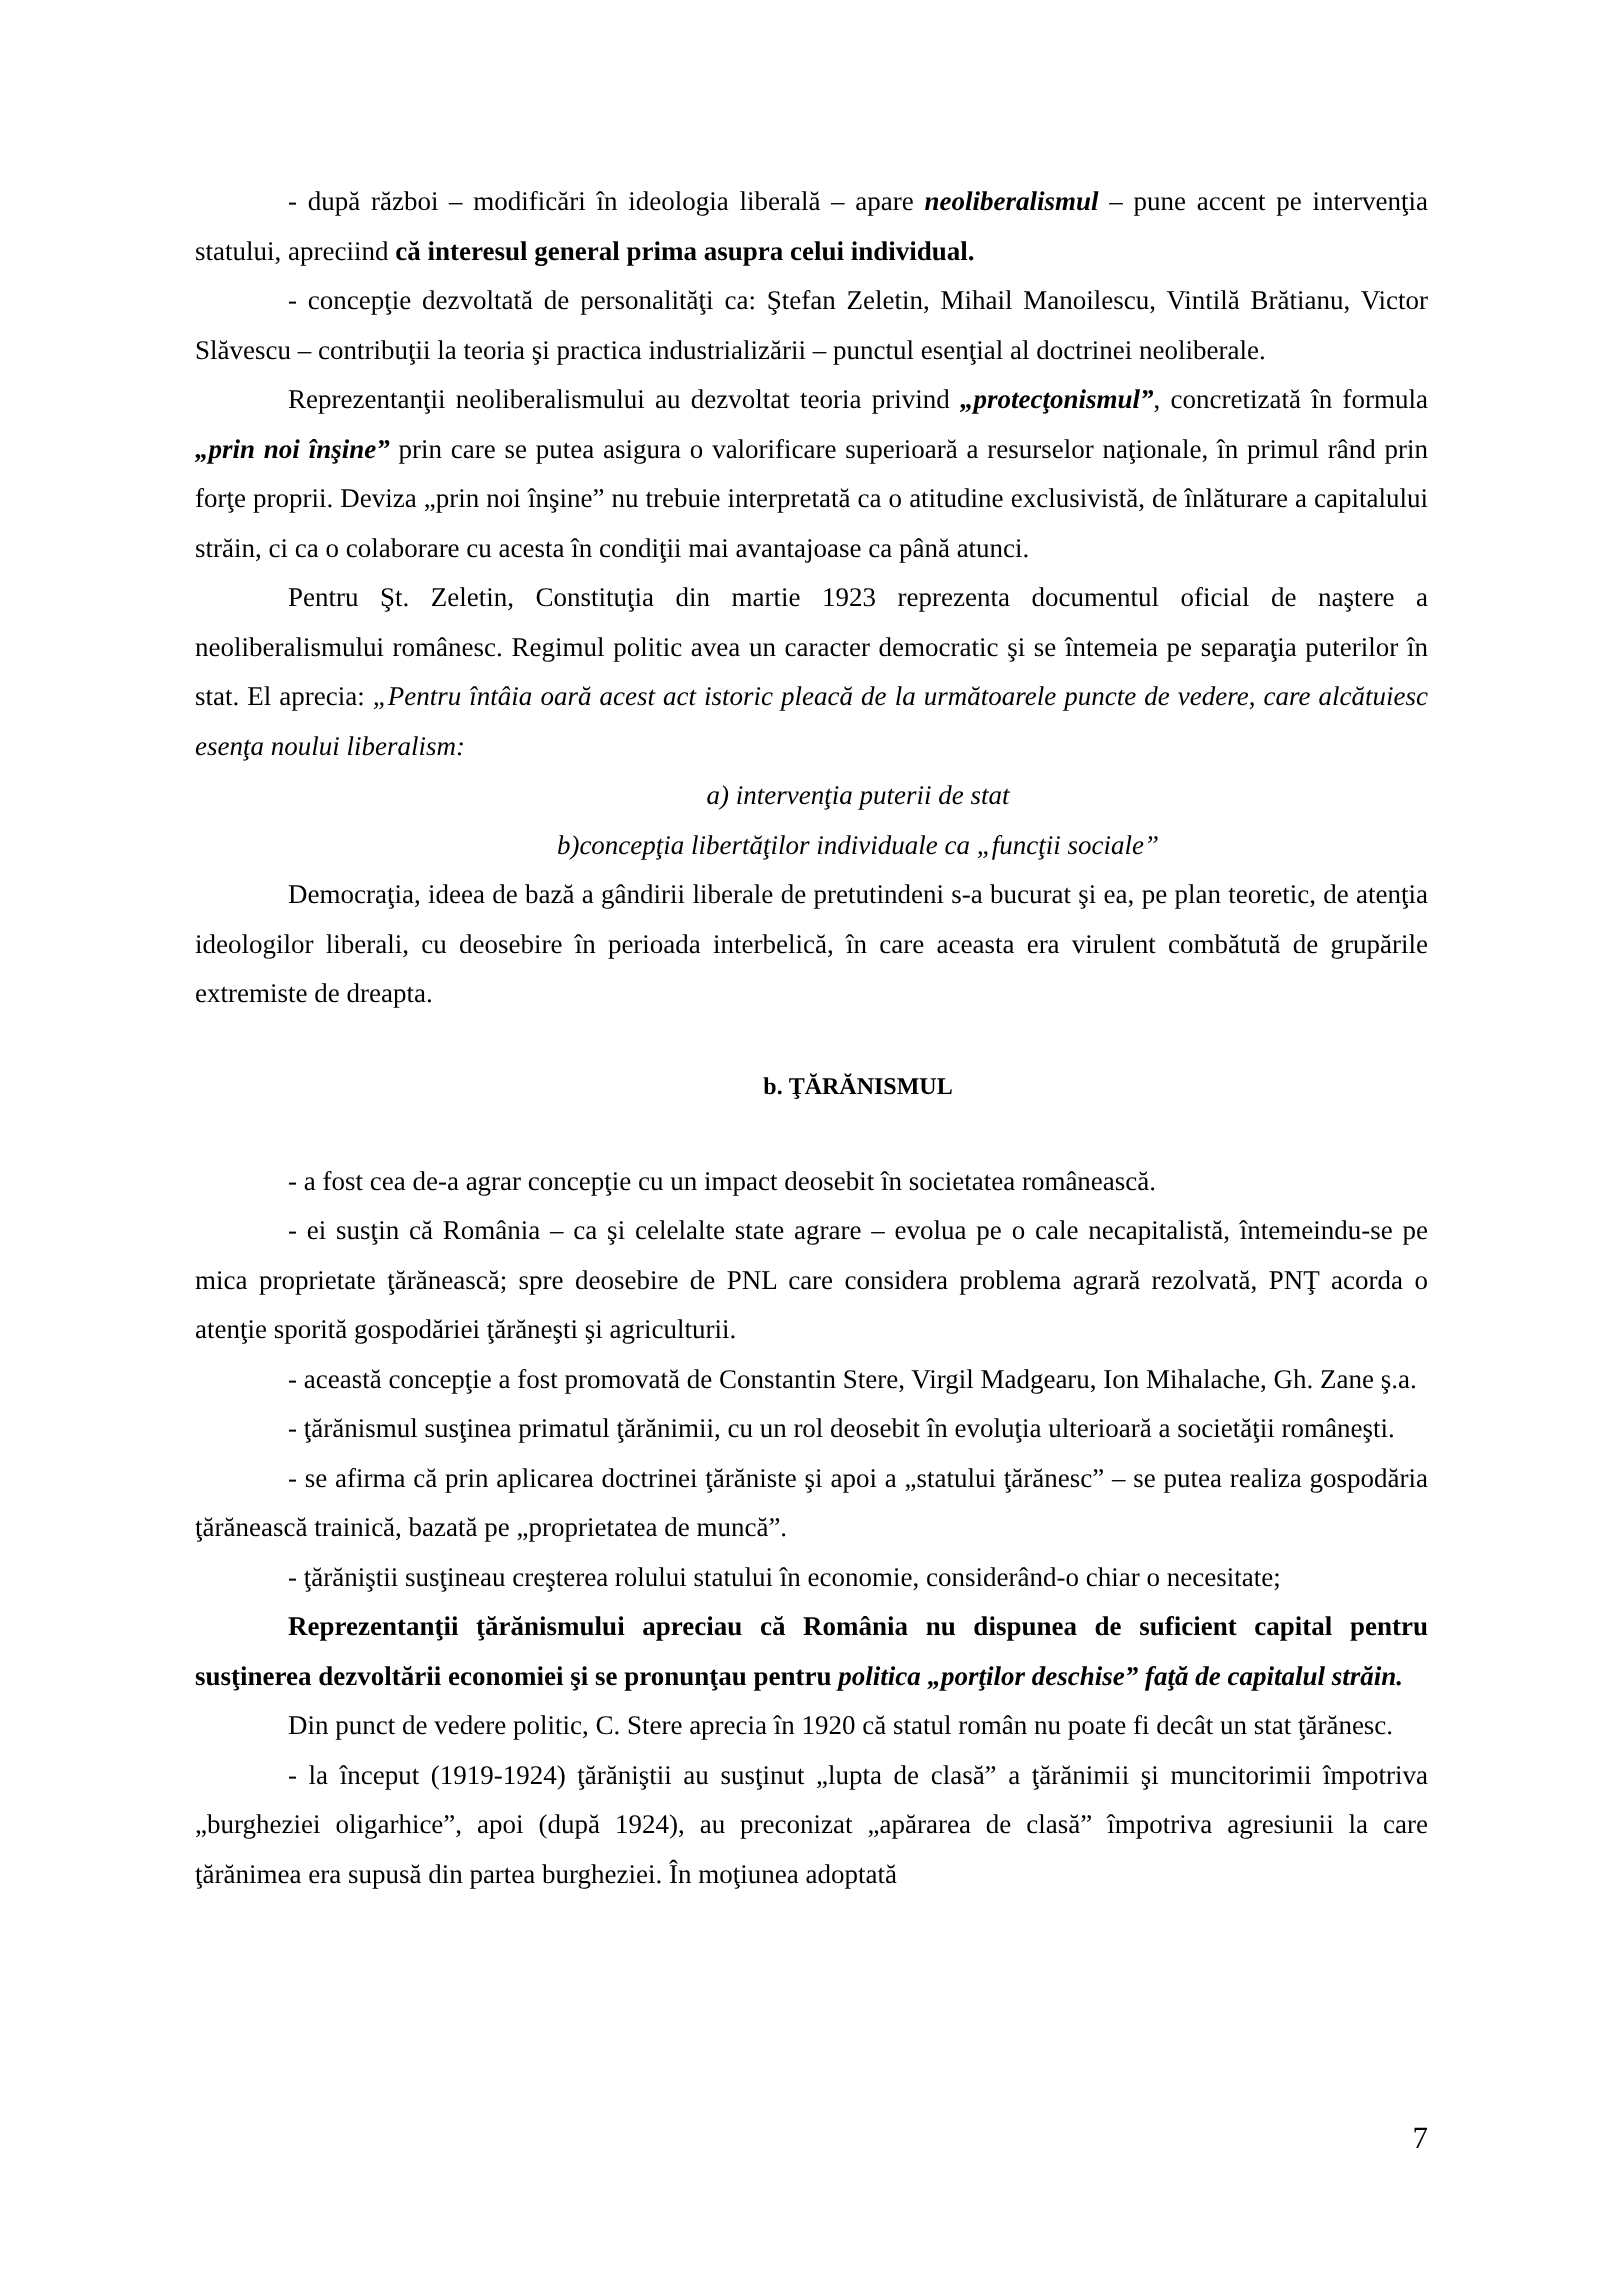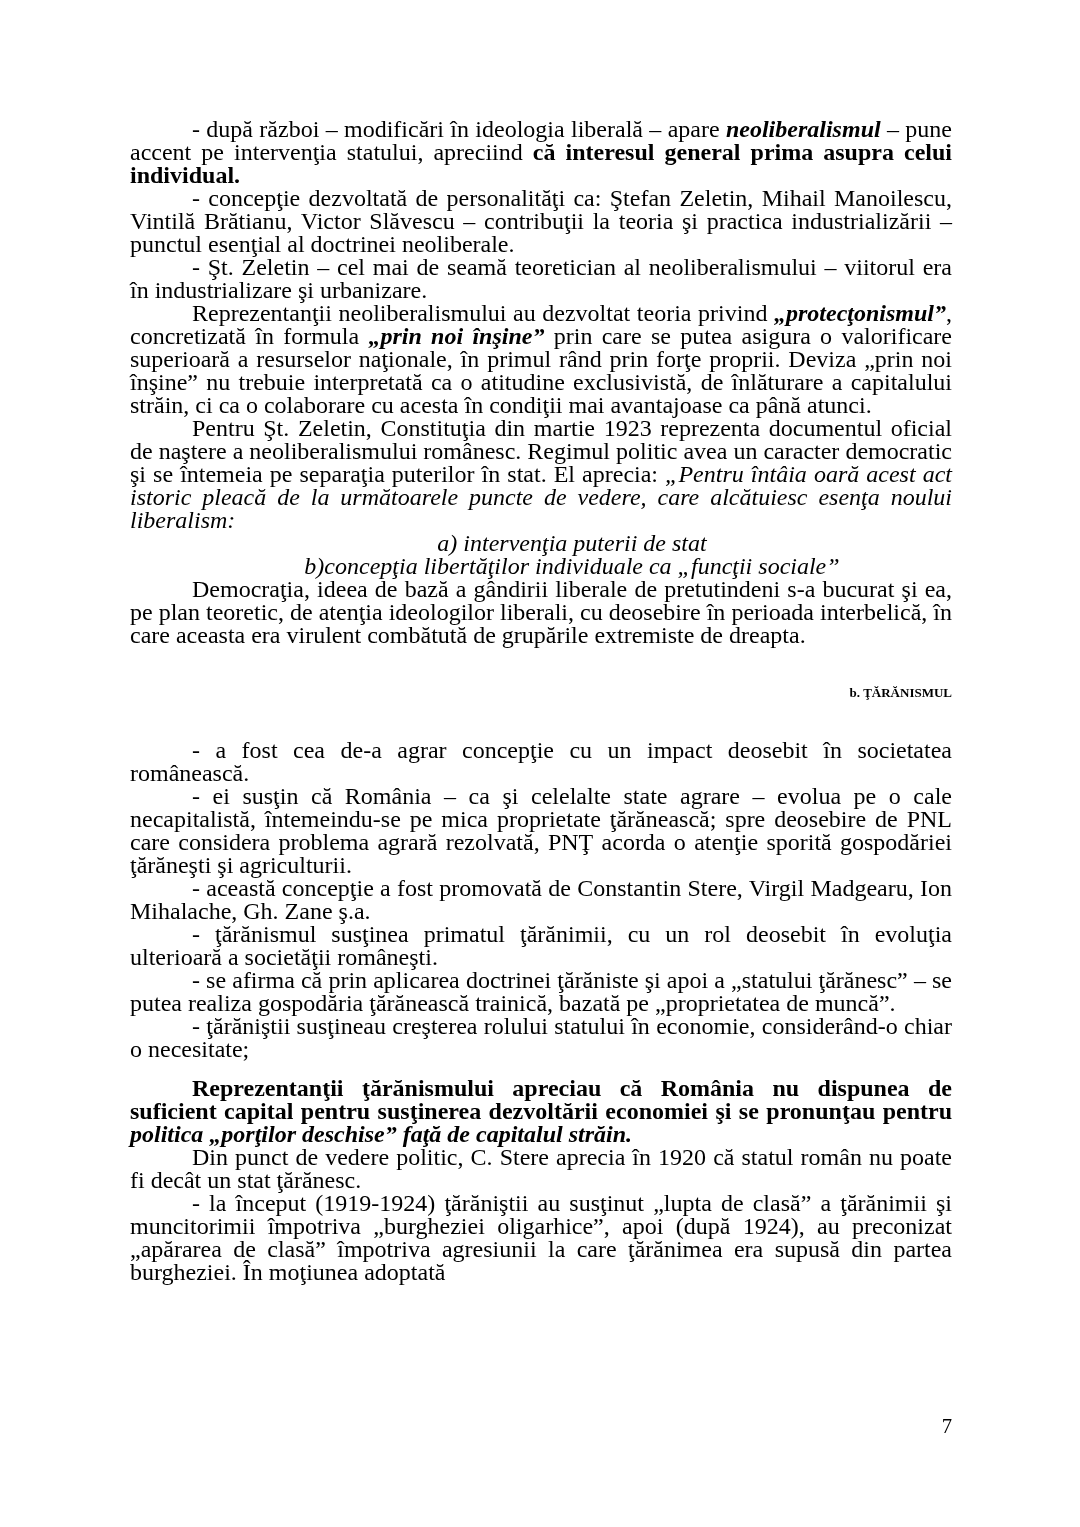--- a/index.html
+++ b/index.html
@@ -24,46 +24,45 @@
     background: #ffffff;
   }
   .content {
     position: absolute;
     left: 130px;
     top: 118px;
     width: 822px;
   }
   p.para {
     margin: 0;
-    font-size: 24px;
-    line-height: 23px;
+    font-size: 18px;
+    line-height: 33px;
     text-align: justify;
     text-indent: 62px;
     text-justify: inter-word;
     hyphens: none;
   }
   p.listline {
     text-indent: 62px;
     text-align: center;
     font-style: italic;
   }
   .b   { font-weight: bold; }
   .i   { font-style: italic; }
   .bi  { font-weight: bold; font-style: italic; }
   p.bold-para {
     font-weight: bold;
-    margin-top: 16px;
   }
   h2.heading {
     margin: 0;
-    font-size: 13px;
+    font-size: 16px;
     line-height: 29.4px;
     font-weight: bold;
     text-indent: 62px;
-    text-align: right;
+    text-align: center;
   }
   .gap-before-heading { height: 31px; }
   .gap-after-heading  { height: 32px; }
   .page-number {
     position: absolute;
     left: 0;
     top: 1412px;
     width: 952px;
     text-align: right;
     font-size: 20.7px;
@@ -72,21 +71,20 @@
   }
 </style>
 </head>
 <body>
 
 <div class="page">
   <div class="content">
 
     <p class="para"><span>- după război – modificări în ideologia liberală – apare </span><span class="bi">neoliberalismul</span><span> – pune accent pe intervenţia statului, apreciind </span><span class="b">că interesul general prima asupra celui individual.</span></p>
     <p class="para"><span>- concepţie dezvoltată de personalităţi ca: Ştefan Zeletin, Mihail Manoilescu, Vintilă Brătianu, Victor Slăvescu – contribuţii la teoria şi practica industrializării – punctul esenţial al doctrinei neoliberale.</span></p>
-    <p class="para"><span>- Şt. Zeletin – cel mai de seamă teoretician al neoliberalismului – viitorul era în industrializare şi urbanizare.</span></p>
     <p class="para"><span>Reprezentanţii neoliberalismului au dezvoltat teoria privind </span><span class="bi">„protecţonismul”</span><span>, concretizată în formula </span><span class="bi">„prin noi înşine”</span><span> prin care se putea asigura o valorificare superioară a resurselor naţionale, în primul rând prin forţe proprii. Deviza „prin noi înşine” nu trebuie interpretată ca o atitudine exclusivistă, de înlăturare a capitalului străin, ci ca o colaborare cu acesta în condiţii mai avantajoase ca până atunci.</span></p>
     <p class="para"><span>Pentru Şt. Zeletin, Constituţia din martie 1923 reprezenta documentul oficial de naştere a neoliberalismului românesc. Regimul politic avea un caracter democratic şi se întemeia pe separaţia puterilor în stat. El aprecia: </span><span class="i">„Pentru întâia oară acest act istoric pleacă de la următoarele puncte de vedere, care alcătuiesc esenţa noului liberalism:</span></p>
     <p class="para listline"><span class="i">a) intervenţia puterii de stat</span></p>
     <p class="para listline"><span class="i">b)concepţia libertăţilor individuale ca „funcţii sociale”</span></p>
     <p class="para"><span>Democraţia, ideea de bază a gândirii liberale de pretutindeni s-a bucurat şi ea, pe plan teoretic, de atenţia ideologilor liberali, cu deosebire în perioada interbelică, în care aceasta era virulent combătută de grupările extremiste de dreapta.</span></p>
 
     <div class="gap-before-heading"></div>
     <h2 class="heading">b. ŢĂRĂNISMUL</h2>
     <div class="gap-after-heading"></div>
 

